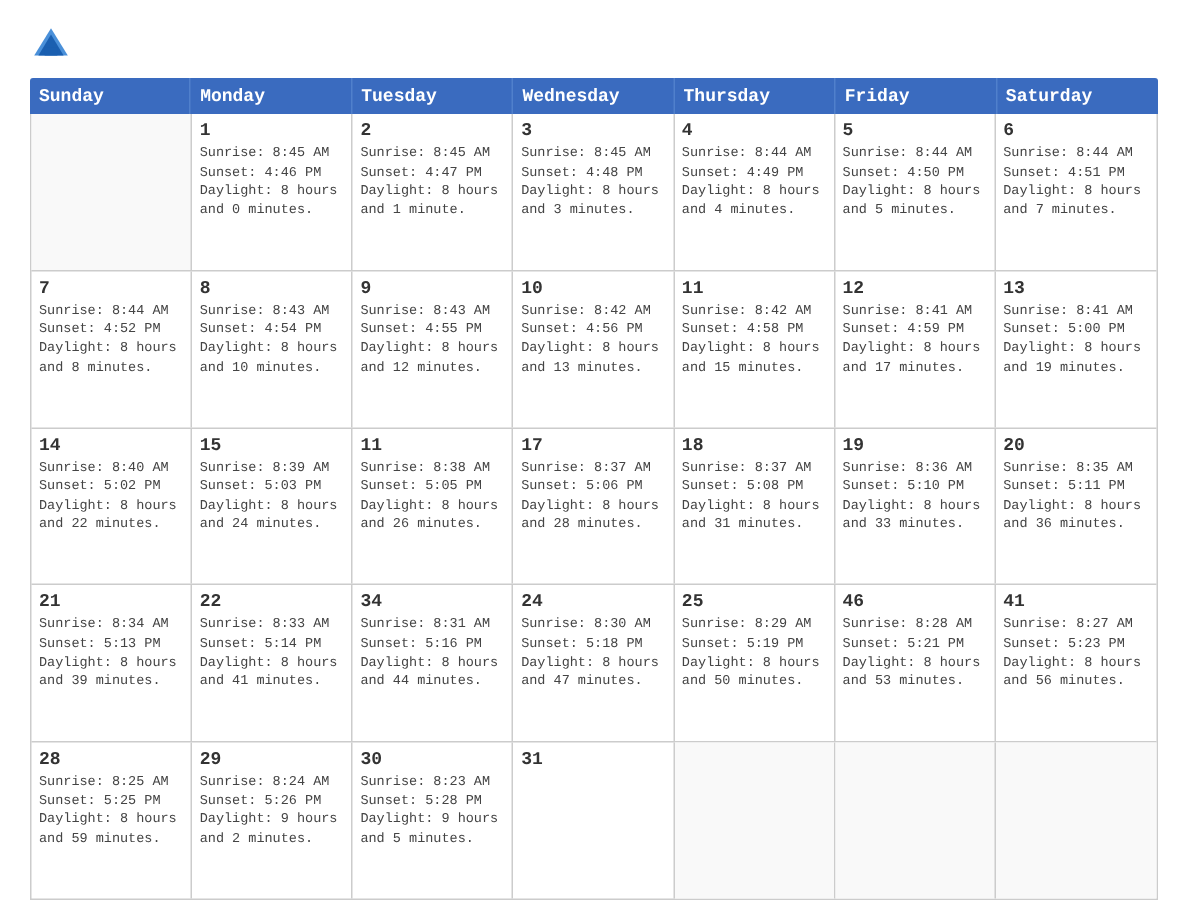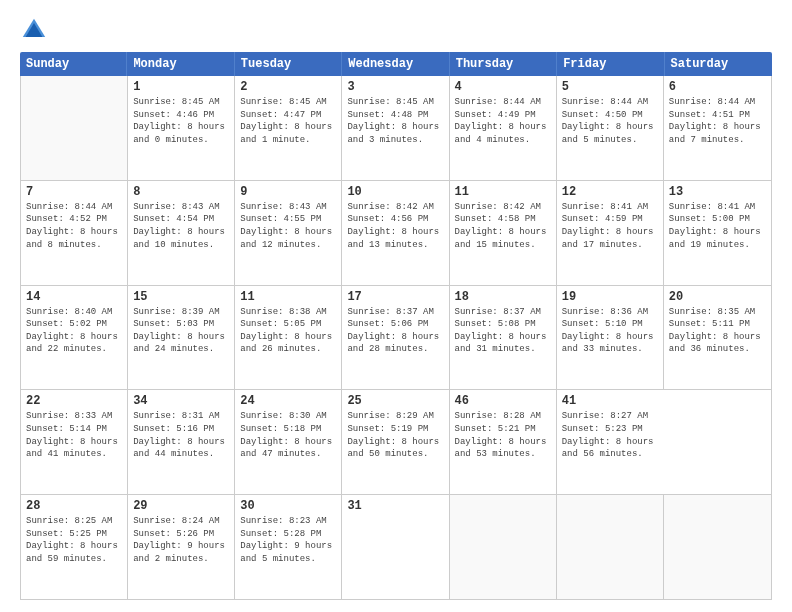--- a/index.html
+++ b/index.html
@@ -227,20 +227,24 @@
             <div class="day-num">19</div>
             <div class="day-info">Sunrise: 8:36 AM<br>Sunset: 5:10 PM<br>Daylight: 8 hours and 33 minutes.</div>
           </div>
           <div class="cal-cell">
             <div class="day-num">20</div>
             <div class="day-info">Sunrise: 8:35 AM<br>Sunset: 5:11 PM<br>Daylight: 8 hours and 36 minutes.</div>
           </div>
         </div>
         <div class="cal-week">
           <div class="cal-cell">
+            <div class="day-num">21</div>
+            <div class="day-info">Sunrise: 8:34 AM<br>Sunset: 5:13 PM<br>Daylight: 8 hours and 39 minutes.</div>
+          </div>
+          <div class="cal-cell">
             <div class="day-num">22</div>
             <div class="day-info">Sunrise: 8:33 AM<br>Sunset: 5:14 PM<br>Daylight: 8 hours and 41 minutes.</div>
           </div>
           <div class="cal-cell">
             <div class="day-num">34</div>
             <div class="day-info">Sunrise: 8:31 AM<br>Sunset: 5:16 PM<br>Daylight: 8 hours and 44 minutes.</div>
           </div>
           <div class="cal-cell">
             <div class="day-num">24</div>
             <div class="day-info">Sunrise: 8:30 AM<br>Sunset: 5:18 PM<br>Daylight: 8 hours and 47 minutes.</div>

